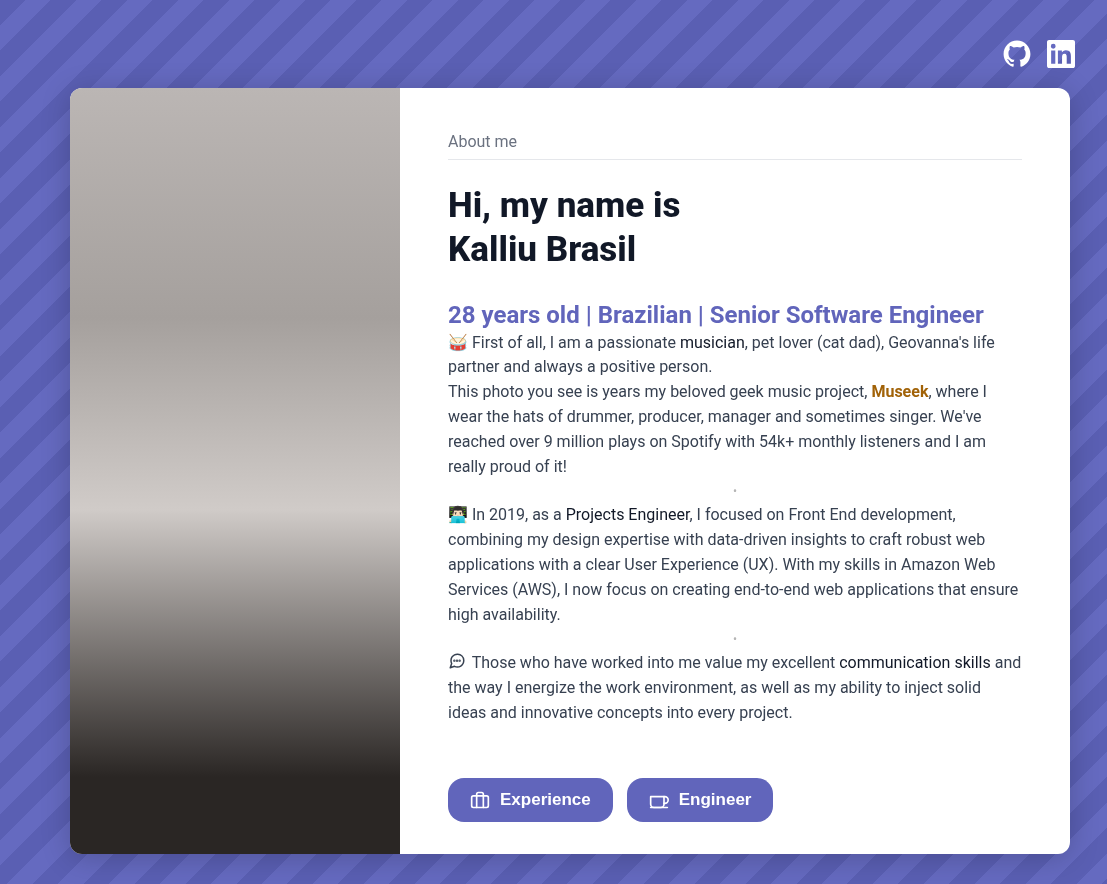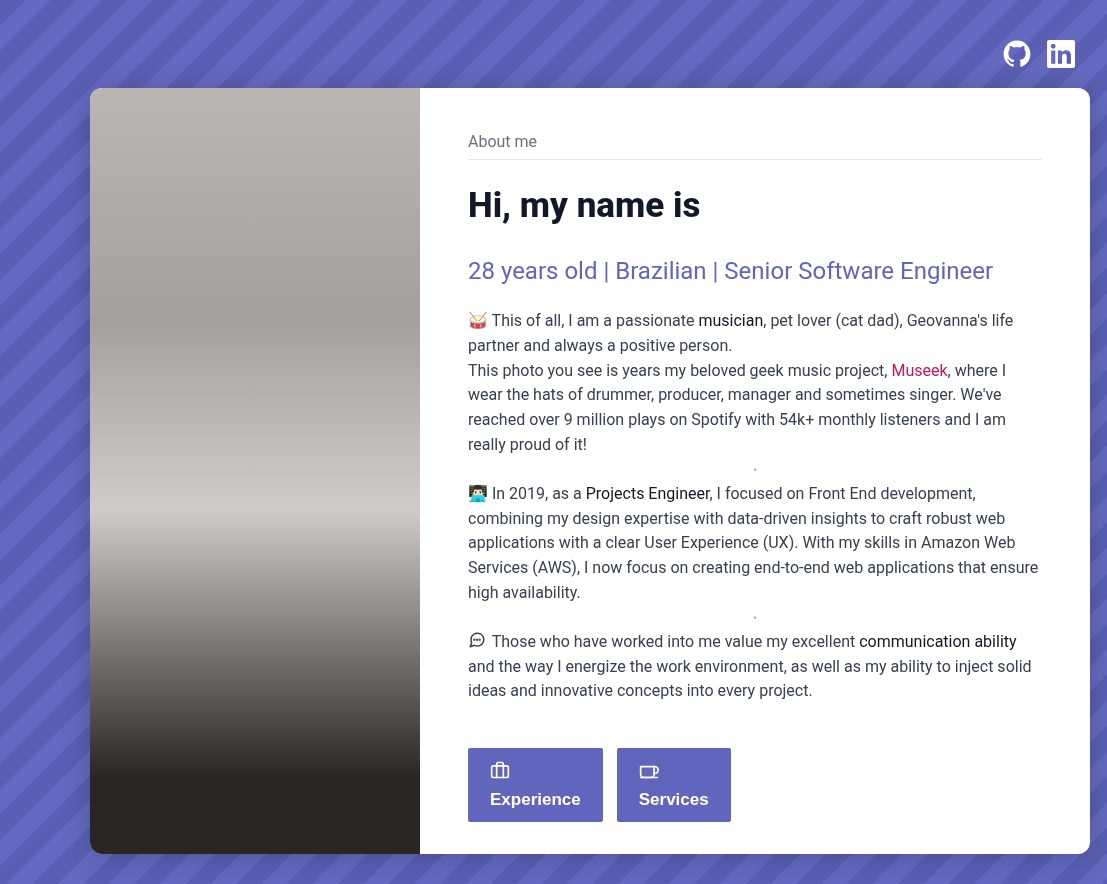--- a/index.html
+++ b/index.html
@@ -27,21 +27,21 @@
     gap: 16px;
   }
   .social-icons a {
     color: #fff;
     display: inline-flex;
   }
 
   .card {
     position: absolute;
     top: 88px;
-    left: 90px;
+    left: 70px;
     width: 1000px;
     height: 766px;
     background: #fff;
     border-radius: 12px;
     display: flex;
     box-shadow: 0 4px 30px rgba(0,0,0,0.2);
     overflow: hidden;
   }
 
   .photo-side {
@@ -76,34 +76,33 @@
   h1 {
     font-size: 35px;
     font-weight: 800;
     line-height: 1.25;
     color: #111827;
     margin-bottom: 28px;
   }
 
   h2.subtitle {
     font-size: 24px;
-    font-weight: 400;
+    font-weight: 700;
     color: #6165bb;
-    margin-bottom: 22px;
     line-height: 1.3;
   }
 
   .body-text {
     font-size: 16px;
     line-height: 1.55;
     color: #374151;
   }
 
   .body-text p { margin-bottom: 0; }
-  .body-text a { color: #be185d; text-decoration: none; }
+  .body-text a { color: #a16207; text-decoration: none; font-weight: bold; }
 
   .sep {
     text-align: center;
     color: #b5b5b5;
     font-size: 12px;
     line-height: 1;
     margin: 6px 0;
   }
 
   .body-text strong { font-weight: 400; color: #111827; }
@@ -116,24 +115,23 @@
   }
   .btn {
     display: inline-flex;
     align-items: flex-start;
     gap: 10px;
     background: #6165bb;
     color: #fff;
     font-weight: 600;
     font-size: 17px;
     padding: 12px 22px;
-    border-radius: 2px;
+    border-radius: 16px;
     border: none;
     cursor: pointer;
-    flex-direction: column;
   }
   .btn svg { display: block; }
 
   .comment-icon {
     display: inline-flex;
     vertical-align: -2px;
     margin-right: 2px;
   }
 </style>
 </head>
@@ -154,57 +152,58 @@
 
 <div class="card">
   <div class="photo-side">
     <div class="photo-placeholder"></div>
   </div>
   <div class="content-side">
     <div class="section-label">About me</div>
 
     <h1>
       <span>Hi, my name is</span><br>
+      <span>Kalliu Brasil</span>
     </h1>
 
     <h2 class="subtitle">28 years old | Brazilian | Senior Software Engineer</h2>
 
     <div class="body-text">
       <p>
-        <span>🥁 This of all, I am a passionate </span><strong>musician</strong><span>, pet lover (cat dad), Geovanna's life partner and always a positive person.</span><br>
+        <span>🥁 First of all, I am a passionate </span><strong>musician</strong><span>, pet lover (cat dad), Geovanna's life partner and always a positive person.</span><br>
         <span>This photo you see is years my beloved geek music project, </span><a href="#">Museek</a><span>, where I wear the hats of drummer, producer, manager and sometimes singer. We've reached over 9 million plays on Spotify with 54k+ monthly listeners and I am really proud of it!</span>
       </p>
       <div class="sep">•</div>
       <p>
         <span>👨🏻‍💻 In 2019, as a </span><strong>Projects Engineer</strong><span>, I focused on Front End development, combining my design expertise with data-driven insights to craft robust web applications with a clear User Experience (UX). With my skills in Amazon Web Services (AWS), I now focus on creating end-to-end web applications that ensure high availability.</span>
       </p>
       <div class="sep">•</div>
       <p>
         <span class="comment-icon">
             <svg width="18" height="18" viewBox="0 0 24 24" fill="none" stroke="#374151" stroke-width="2" stroke-linecap="round" stroke-linejoin="round">
               <path d="M21 11.5a8.38 8.38 0 0 1-.9 3.8 8.5 8.5 0 0 1-7.6 4.7 8.38 8.38 0 0 1-3.8-.9L3 21l1.9-5.7a8.38 8.38 0 0 1-.9-3.8 8.5 8.5 0 0 1 4.7-7.6 8.38 8.38 0 0 1 3.8-.9h.5a8.48 8.48 0 0 1 8 8v.5z"></path>
               <circle cx="8.5" cy="11.5" r="0.6" fill="#374151"></circle>
               <circle cx="12" cy="11.5" r="0.6" fill="#374151"></circle>
               <circle cx="15.5" cy="11.5" r="0.6" fill="#374151"></circle>
             </svg>
-          </span><span> Those who have worked into me value my excellent </span><strong>communication ability</strong><span> and the way I energize the work environment, as well as my ability to inject solid ideas and innovative concepts into every project.</span>
+          </span><span> Those who have worked into me value my excellent </span><strong>communication skills</strong><span> and the way I energize the work environment, as well as my ability to inject solid ideas and innovative concepts into every project.</span>
       </p>
     </div>
 
     <div class="buttons">
       <button class="btn">
         <svg width="20" height="20" viewBox="0 0 24 24" fill="none" stroke="currentColor" stroke-width="2" stroke-linecap="round" stroke-linejoin="round">
             <rect x="2" y="7" width="20" height="14" rx="2"></rect>
             <path d="M16 21V5a2 2 0 0 0-2-2h-4a2 2 0 0 0-2 2v16"></path>
           </svg>
         <span>Experience</span>
       </button>
       <button class="btn">
         <svg width="20" height="20" viewBox="0 0 24 24" fill="none" stroke="currentColor" stroke-width="2" stroke-linecap="round" stroke-linejoin="round">
             <path d="M18 8h1a4 4 0 0 1 0 8h-1"></path>
             <path d="M2 8h16v9a4 4 0 0 1-4 4H6a4 4 0 0 1-4-4V8z"></path>
             <line x1="2" y1="21" x2="22" y2="21"></line>
           </svg>
-        <span>Services</span>
+        <span>Engineer</span>
       </button>
     </div>
   </div>
 </div>
 
 </body></html>

